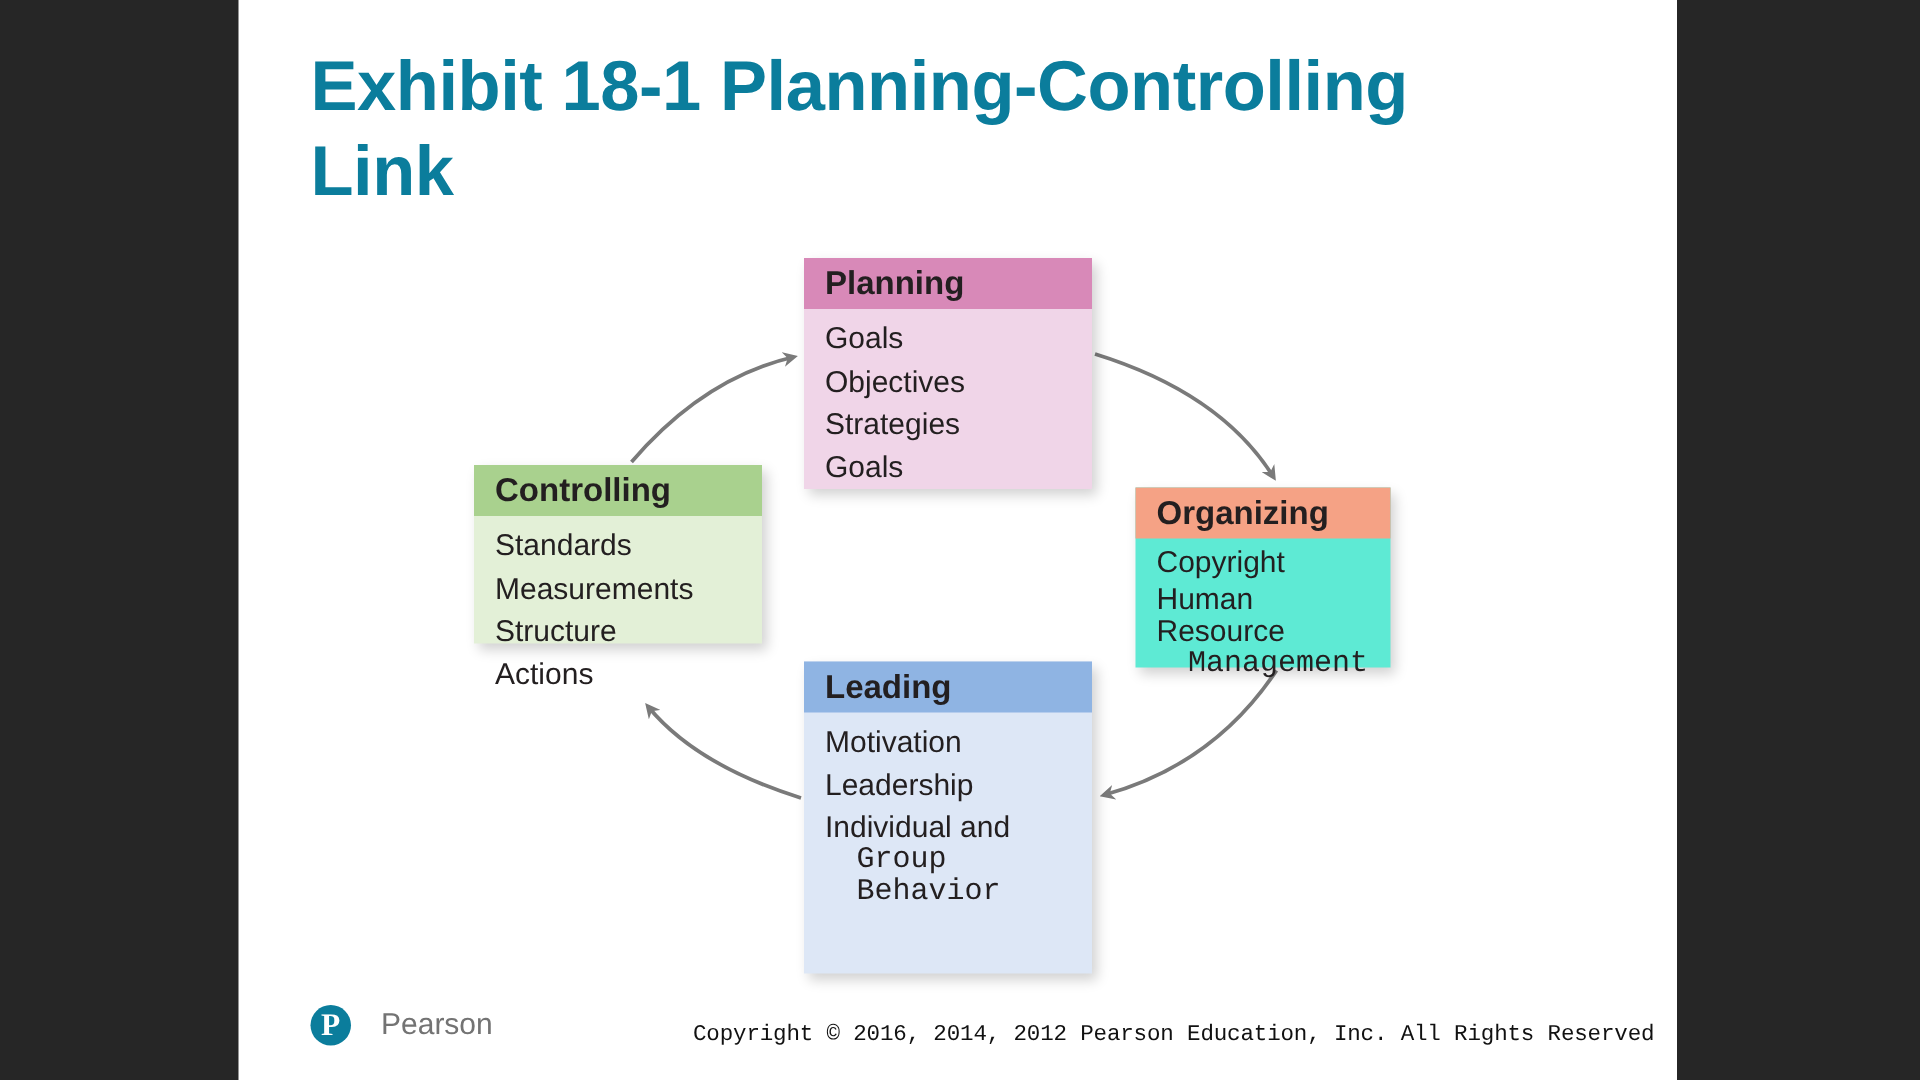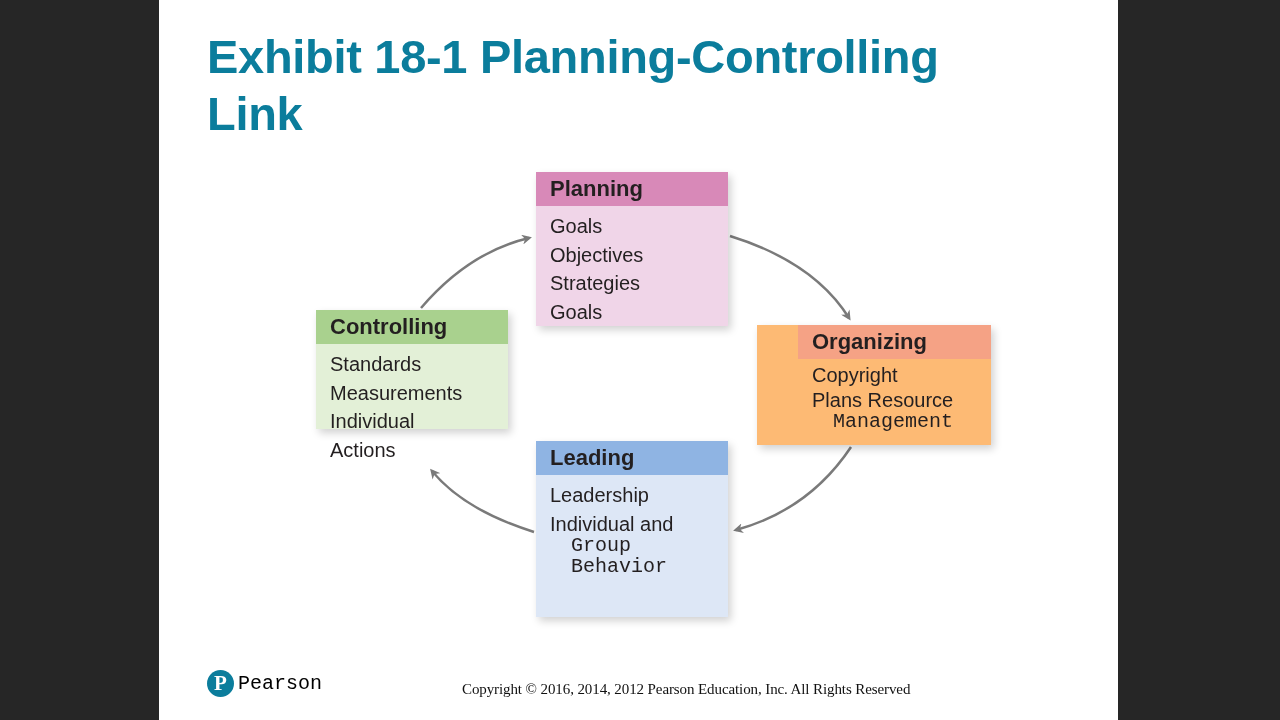--- a/index.html
+++ b/index.html
@@ -8,22 +8,22 @@
   .title { position:absolute; left:48px; top:28px; width:820px; margin:0; color:#0b7d9c; font-family:"Liberation Sans", sans-serif; font-weight:bold; font-size:47px; line-height:57px; letter-spacing:-0.3px; }
   .box { position:absolute; box-shadow:3px 4px 8px rgba(0,0,0,0.18); }
   .box .hdr { height:34px; line-height:34px; padding-left:14px; font-weight:bold; font-size:22px; color:#231f20; }
   .box .body { padding:6px 14px 8px 14px; }
   .box .item { font-size:20px; line-height:28.5px; color:#231f20; white-space:nowrap; }
   .box .item.wrap { line-height:21px; padding-top:4px; white-space:normal; }
   .box .item.wrap .l2 { display:block; padding-left:21px;font-family:Liberation Mono, monospace; }
   svg.arrows { position:absolute; left:0; top:0; }
   .logo { position:absolute; left:48px; top:670px; display:flex; align-items:center; }
   .logo-mark { width:27px; height:27px; border-radius:50%; background:#0b7d9c; color:#fff; font-family:"Liberation Serif", serif; font-weight:bold; font-size:21px; line-height:27px; text-align:center; }
-  .logo-text { margin-left:4px; font-family:Liberation Mono, monospace; font-size:20px; color:#000000; }
-  .copyright { position:absolute; left:303px; top:681px; font-family:Liberation Serif, serif; font-size:15px; color:#111; white-space:nowrap; letter-spacing:-0.1px;text-align:right; }
+  .logo-text { margin-left:20px; font-family:Liberation Sans, sans-serif; font-size:20px; color:#737373; }
+  .copyright { position:absolute; left:303px; top:681px; font-family:Liberation Mono, monospace; font-size:15px; color:#111; white-space:nowrap; letter-spacing:-0.1px;text-align:right; }
 </style>
 </head>
 <body>
 
 <div class="slide">
   <h1 class="title">
     <span>Exhibit 18-1 Planning-Controlling</span><br>
     <span>Link</span>
   </h1>
 
@@ -42,48 +42,49 @@
   <div class="box" style="left:377px; top:172px; width:192px; height:154px; background:#f0d5e8;">
     <div class="hdr" style="background:#d889b8;">Planning</div>
     <div class="body">
       <div class="item">Goals</div>
       <div class="item">Objectives</div>
       <div class="item">Strategies</div>
       <div class="item">Goals</div>
     </div>
   </div>
 
-  <div class="box" style="left:598px; top:325px; width:193px; height:120px; background:#fdba74;padding-left:41px;">
+  <div class="box" style="left:598px; top:325px; width:170px; height:120px; background:#5eead4;">
     <div class="hdr" style="background:#f5a285;">Organizing</div>
     <div class="body" style="padding-top:2px;">
       <div class="item">Copyright</div>
       <div class="item wrap" style="padding-top:0;">
-        <span>Plans Resource</span>
+        <span>Human Resource</span>
         <span class="l2">Management</span>
       </div>
     </div>
   </div>
 
-  <div class="box" style="left:377px; top:441px; width:192px; height:176px; background:#dde7f6;">
+  <div class="box" style="left:377px; top:441px; width:192px; height:208px; background:#dde7f6;">
     <div class="hdr" style="background:#8fb4e3;">Leading</div>
     <div class="body">
+      <div class="item">Motivation</div>
       <div class="item">Leadership</div>
       <div class="item wrap">
         <span>Individual and</span>
         <span class="l2">Group Behavior</span>
       </div>
     </div>
   </div>
 
   <div class="box" style="left:157px; top:310px; width:192px; height:119px; background:#e3f0d7;">
     <div class="hdr" style="background:#a9d18e;">Controlling</div>
     <div class="body">
       <div class="item">Standards</div>
       <div class="item">Measurements</div>
-      <div class="item">Individual</div>
+      <div class="item">Structure</div>
       <div class="item">Actions</div>
     </div>
   </div>
 
   <div class="logo">
     <div class="logo-mark">P</div>
     <div class="logo-text">Pearson</div>
   </div>
 
   <div class="copyright">Copyright © 2016, 2014, 2012 Pearson Education, Inc. All Rights Reserved</div>

